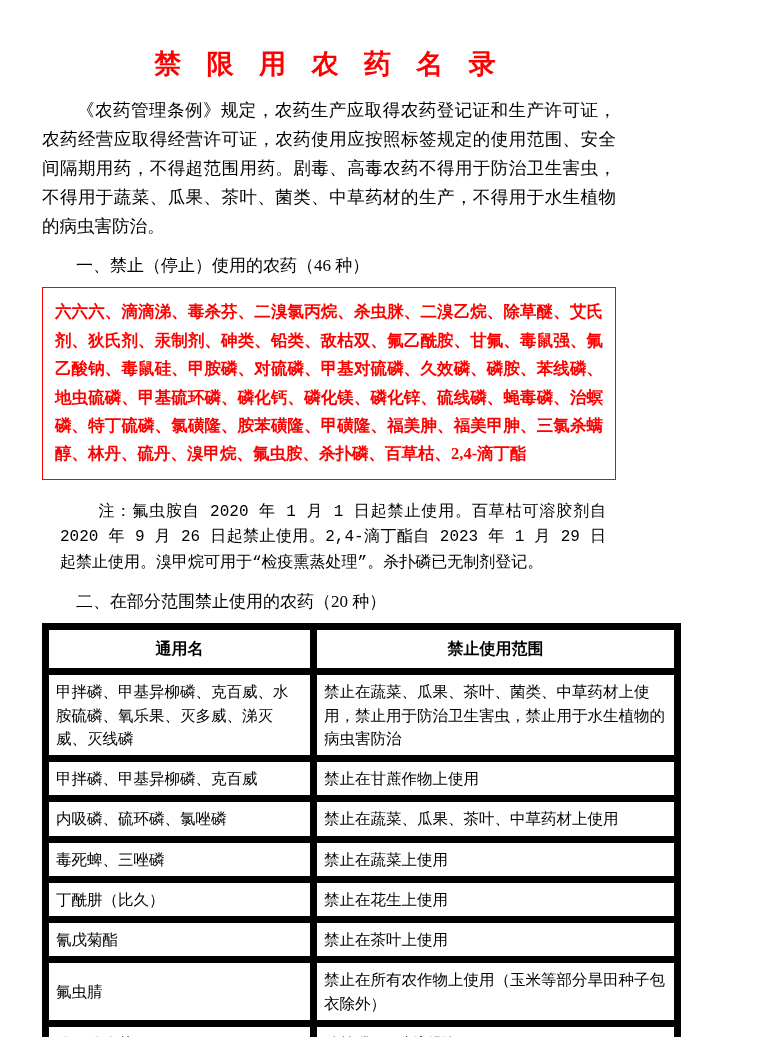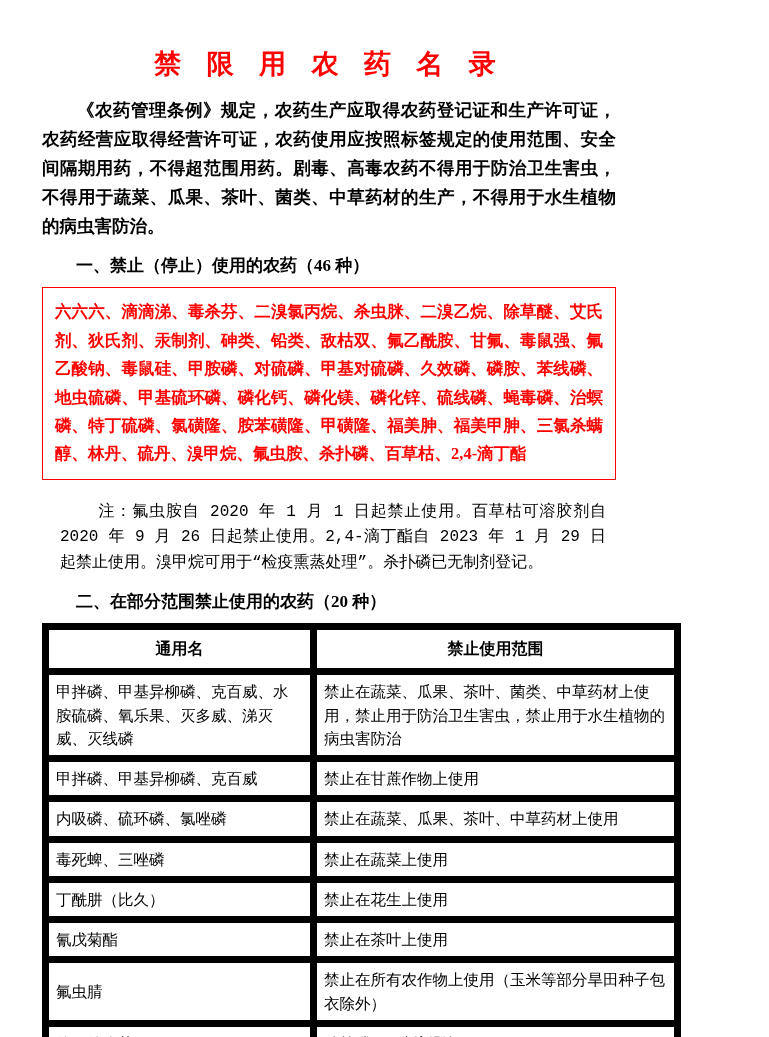--- a/index.html
+++ b/index.html
@@ -30,26 +30,26 @@
     letter-spacing: 8px;
     margin: 18px 0 14px 0;
     font-family: "DejaVu Serif", "Liberation Serif", serif;
   }
   .intro {
     font-size: 17.5px;
     line-height: 1.65;
     text-align: justify;
     text-indent: 2em;
     margin: 0 0 10px 0;
-    font-weight: bold;
+    font-weight: normal;
     font-family: "Liberation Serif", "DejaVu Serif", serif;
   }
   .section-heading {
     font-size: 17px;
-    font-weight: bold;
+    font-weight: normal;
     margin: 14px 0 10px 0;
     text-indent: 2em;
   }
   .redbox {
     border: 1px solid #ff0000;
     padding: 10px 12px 10px 12px;
     margin: 0 0 20px 0;
   }
   .redbox p {
     margin: 0;

